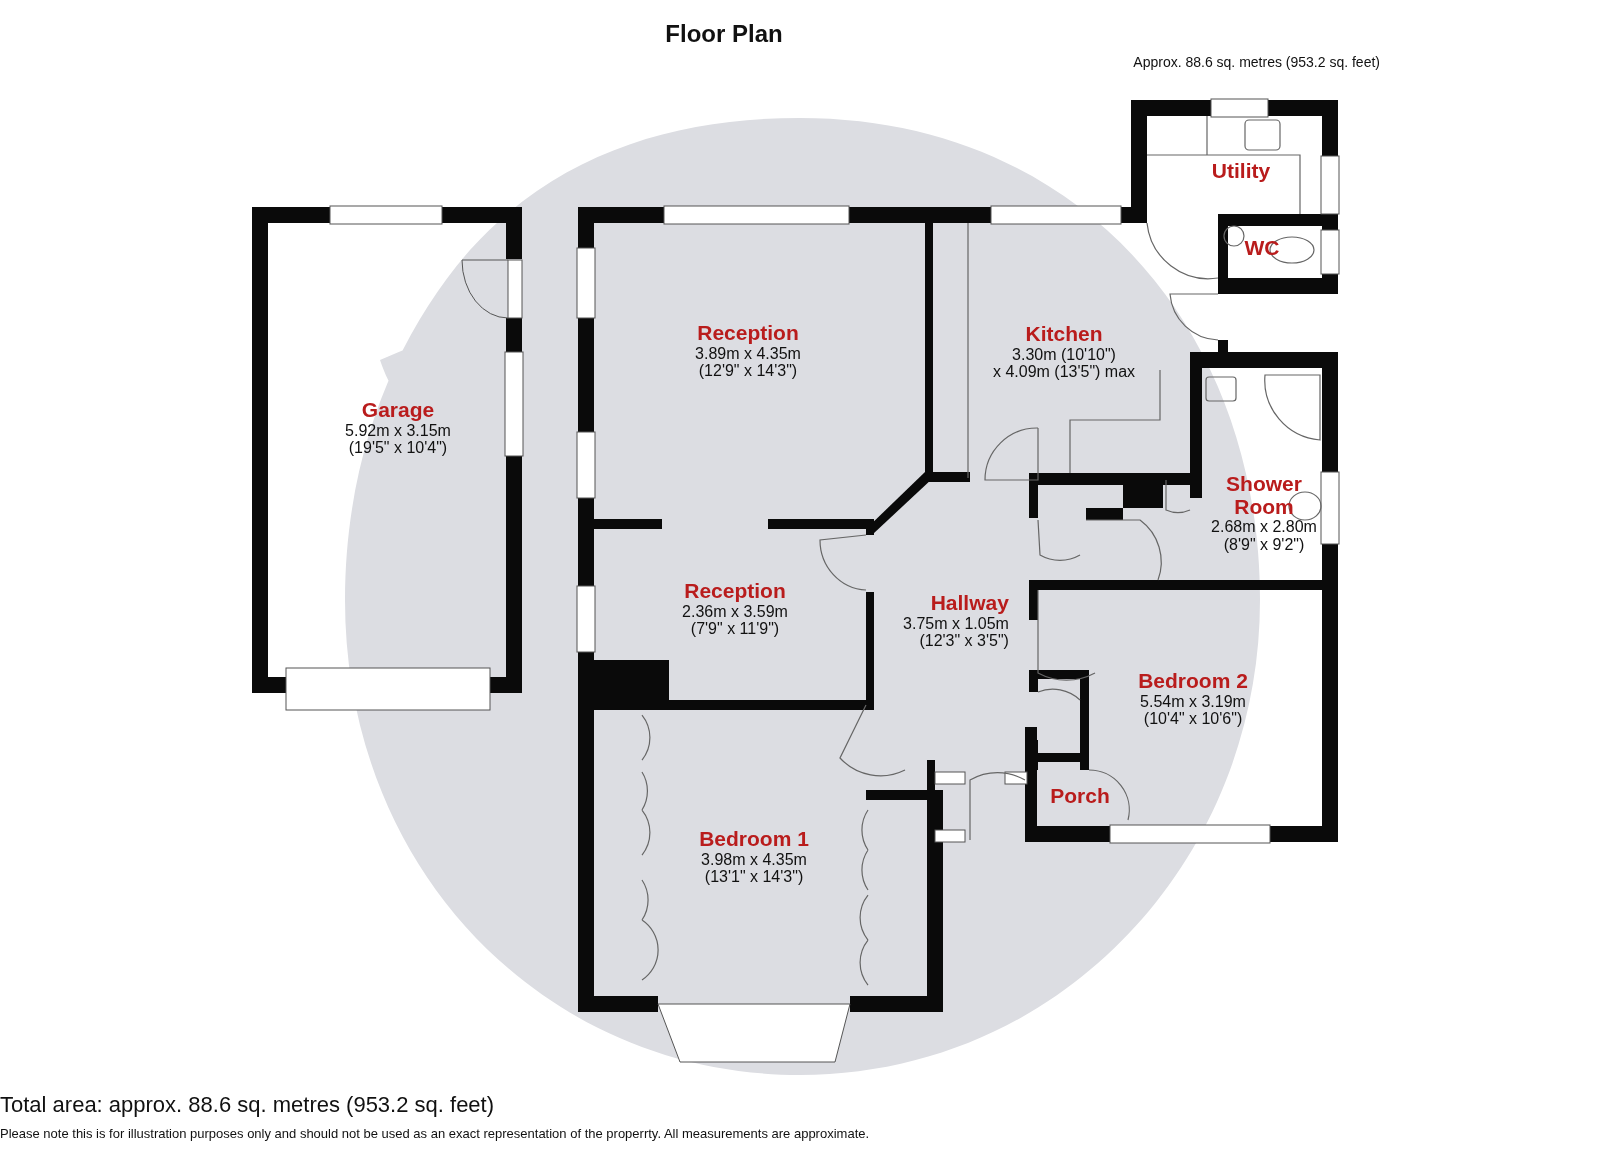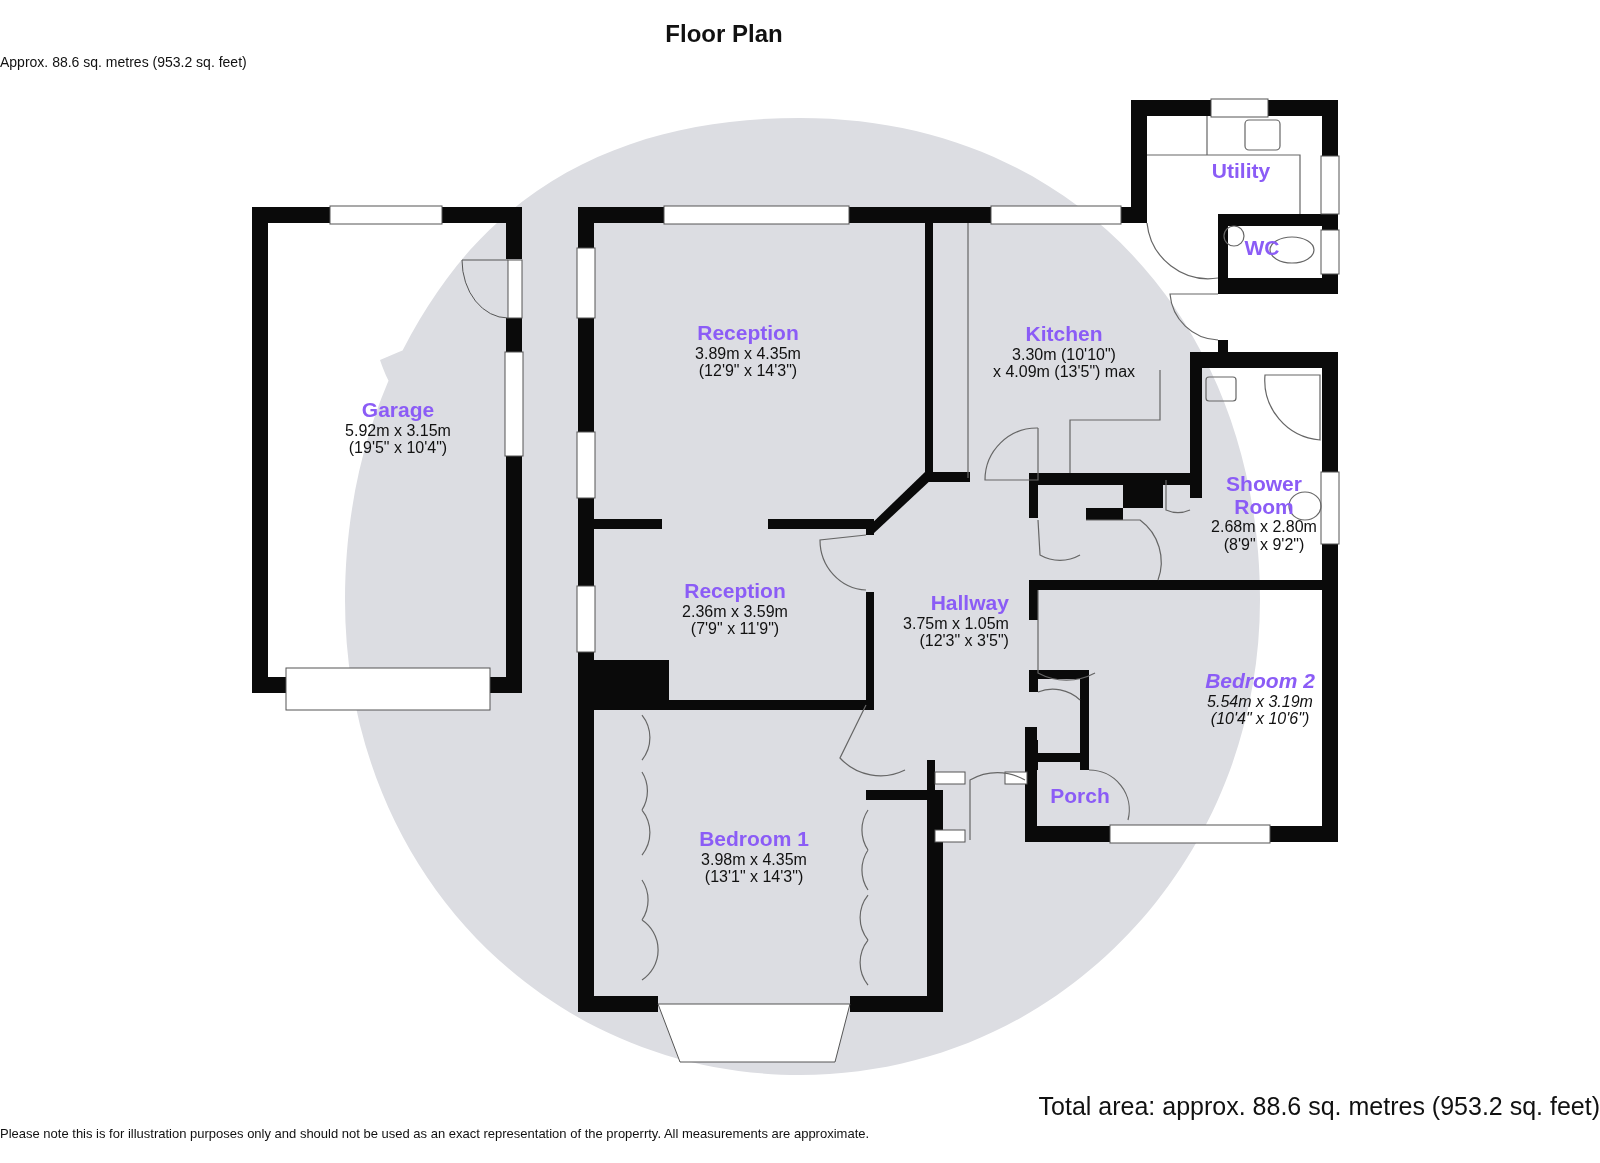--- a/index.html
+++ b/index.html
@@ -1,23 +1,23 @@
 <!DOCTYPE html>
 <html><head>
 <meta charset="utf-8">
 <style>
   html, body { margin: 0; padding: 0; background: #ffffff; }
   body { width: 1600px; height: 1163px; position: relative; overflow: hidden; font-family: "Liberation Sans", sans-serif; color: #111; }
   .title { position: absolute; top: 20px; left: 0; width: 1448px; text-align: center; font-weight: bold; font-size: 24px; color: #111; }
-  .subtitle { position: absolute; top: 54px; left: 0; width: 1380px; text-align: left; font-size: 14px; color: #111; }
+  .subtitle { position: absolute; top: 54px; left: 0; width: 1380px; text-align: right; font-size: 14px; color: #111; }
   svg.plan { position: absolute; left: 0; top: 0; width: 1600px; height: 1163px; }
   .room-label { position: absolute; text-align: center; transform: translateX(-50%); line-height: 1.08; white-space: nowrap; }
-  .room-name { font-weight: bold; font-size: 21px; color: #8b5cf6; display: block; }
+  .room-name { font-weight: bold; font-size: 21px; color: #b91c1c; display: block; }
   .room-dim { font-size: 16px; color: #111; display: block; }
-  .total { position: absolute; top: 1092px; left: 0; width: 1600px; text-align: right; font-size: 25px; color: #111; }
+  .total { position: absolute; top: 1092px; left: 0; width: 1600px; text-align: left; font-size: 22px; color: #111; }
   .note { position: absolute; top: 1126px; left: 0; width: 1600px; font-size: 13px; color: #111; line-height: 16px; }
 </style>
 </head>
 <body>
 
 <div class="title">Floor Plan</div>
 <div class="subtitle">Approx. 88.6 sq. metres (953.2 sq. feet)</div>
 
 <svg class="plan" viewBox="0 0 1600 1163" xmlns="http://www.w3.org/2000/svg">
 
@@ -189,21 +189,21 @@
   <span class="room-dim">2.68m x 2.80m</span>
   <span class="room-dim">(8'9" x 9'2")</span>
 </div>
 
 <div class="room-label" style="left:956px; top:592px;text-align:right;">
   <span class="room-name">Hallway</span>
   <span class="room-dim">3.75m x 1.05m</span>
   <span class="room-dim">(12'3" x 3'5")</span>
 </div>
 
-<div class="room-label" style="left:1260px; top:670px;font-style:italic;">
+<div class="room-label" style="left:1193px; top:670px;">
   <span class="room-name">Bedroom 2</span>
   <span class="room-dim">5.54m x 3.19m</span>
   <span class="room-dim">(10'4" x 10'6")</span>
 </div>
 
 <div class="room-label" style="left:1041px; top:785px;margin-left:39px;">
   <span class="room-name">Porch</span>
 </div>
 
 <div class="room-label" style="left:754px; top:828px;">

